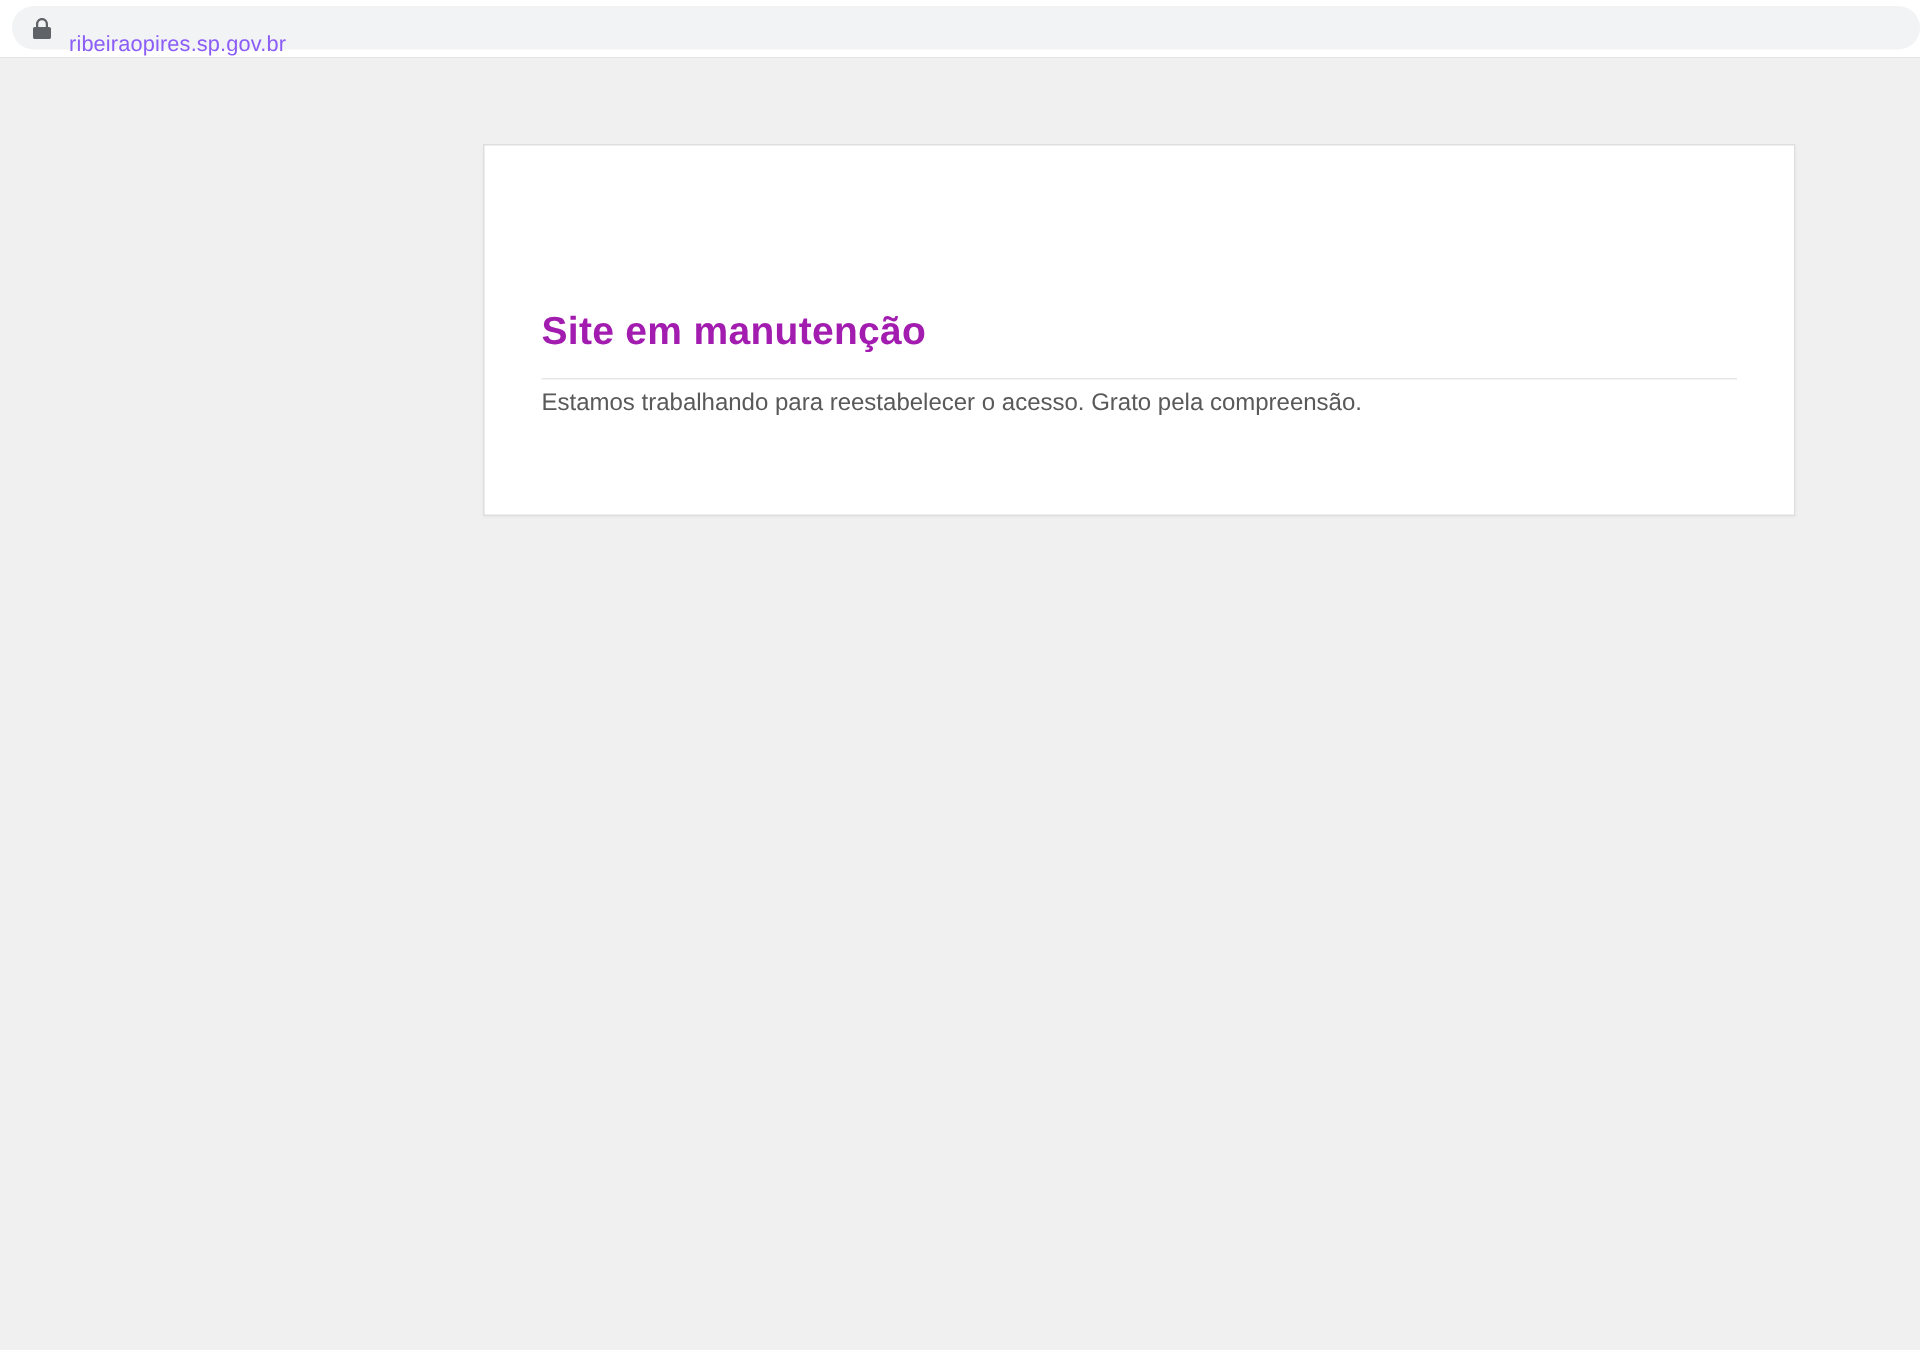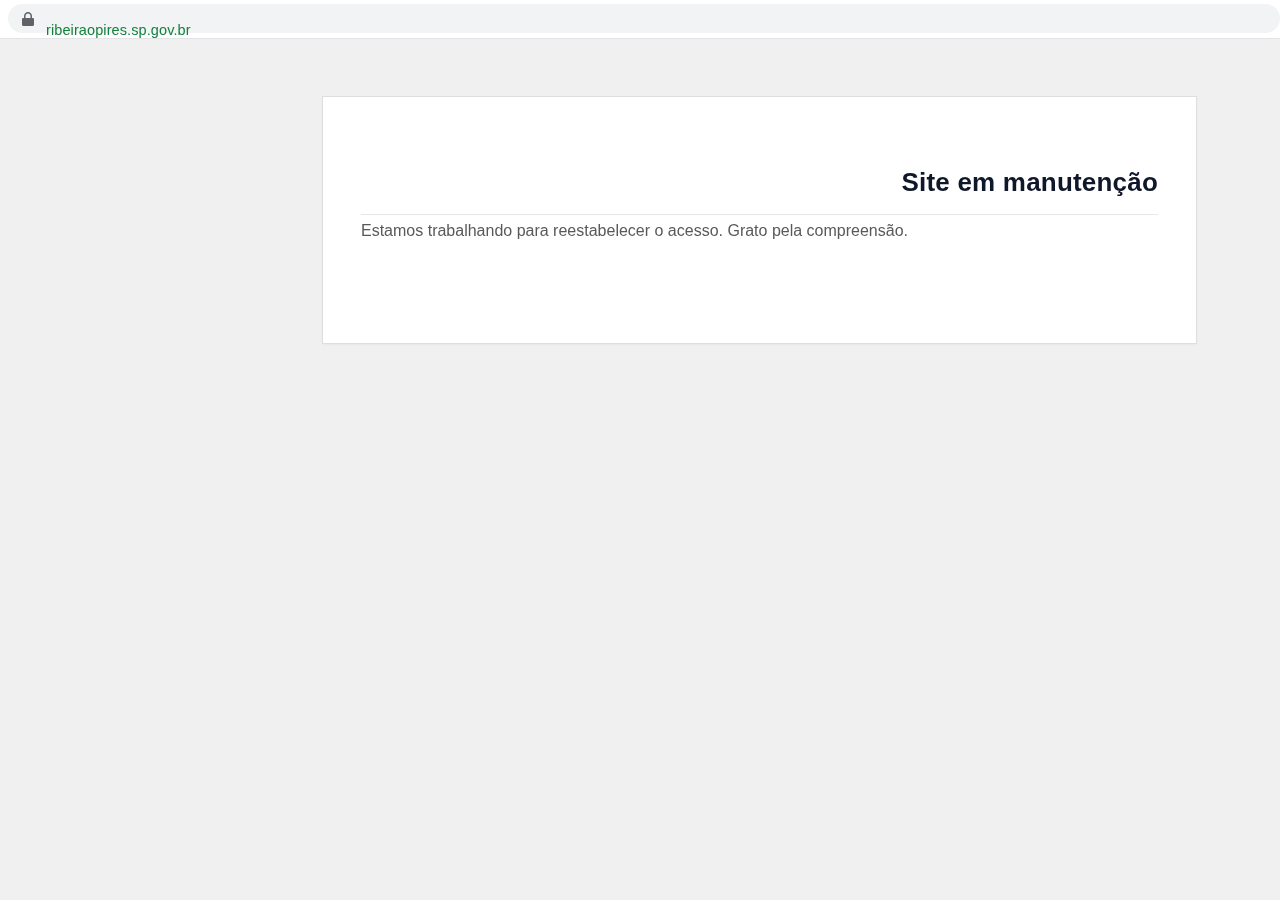--- a/index.html
+++ b/index.html
@@ -37,21 +37,21 @@
     width: 12px;
     height: 16px;
     display: flex;
     align-items: center;
     justify-content: center;
     flex: 0 0 auto;
   }
   .url-text {
     margin-left: 12px;
     font-size: 14.5px;
-    color: #15803d;
+    color: #8b5cf6;
     letter-spacing: 0.1px;
     white-space: nowrap;
     margin-top: 23px;
   }
 
   
   .page {
     position: relative;
     width: 100%;
     height: 861px;
@@ -63,27 +63,26 @@
     top: 57px;
     width: 875px;
     height: 248px;
     background: #ffffff;
     border: 1px solid #dedede;
     box-shadow: 0 1px 2px rgba(0,0,0,0.04);
     padding: 0 38px;
   }
   .card h1 {
     margin: 0;
-    padding-top: 72px;
+    padding-top: 110px;
     font-size: 26px;
     line-height: 1;
     font-weight: bold;
-    color: #0f172a;
+    color: #a21caf;
     letter-spacing: 0.2px;
-    text-align: right;
   }
   .card hr {
     border: 0;
     border-top: 1px solid #e7e7e7;
     margin: 19px 0 0 0;
   }
   .card p {
     margin: 6px 0 0 0;
     font-size: 16px;
     line-height: 1.2;

